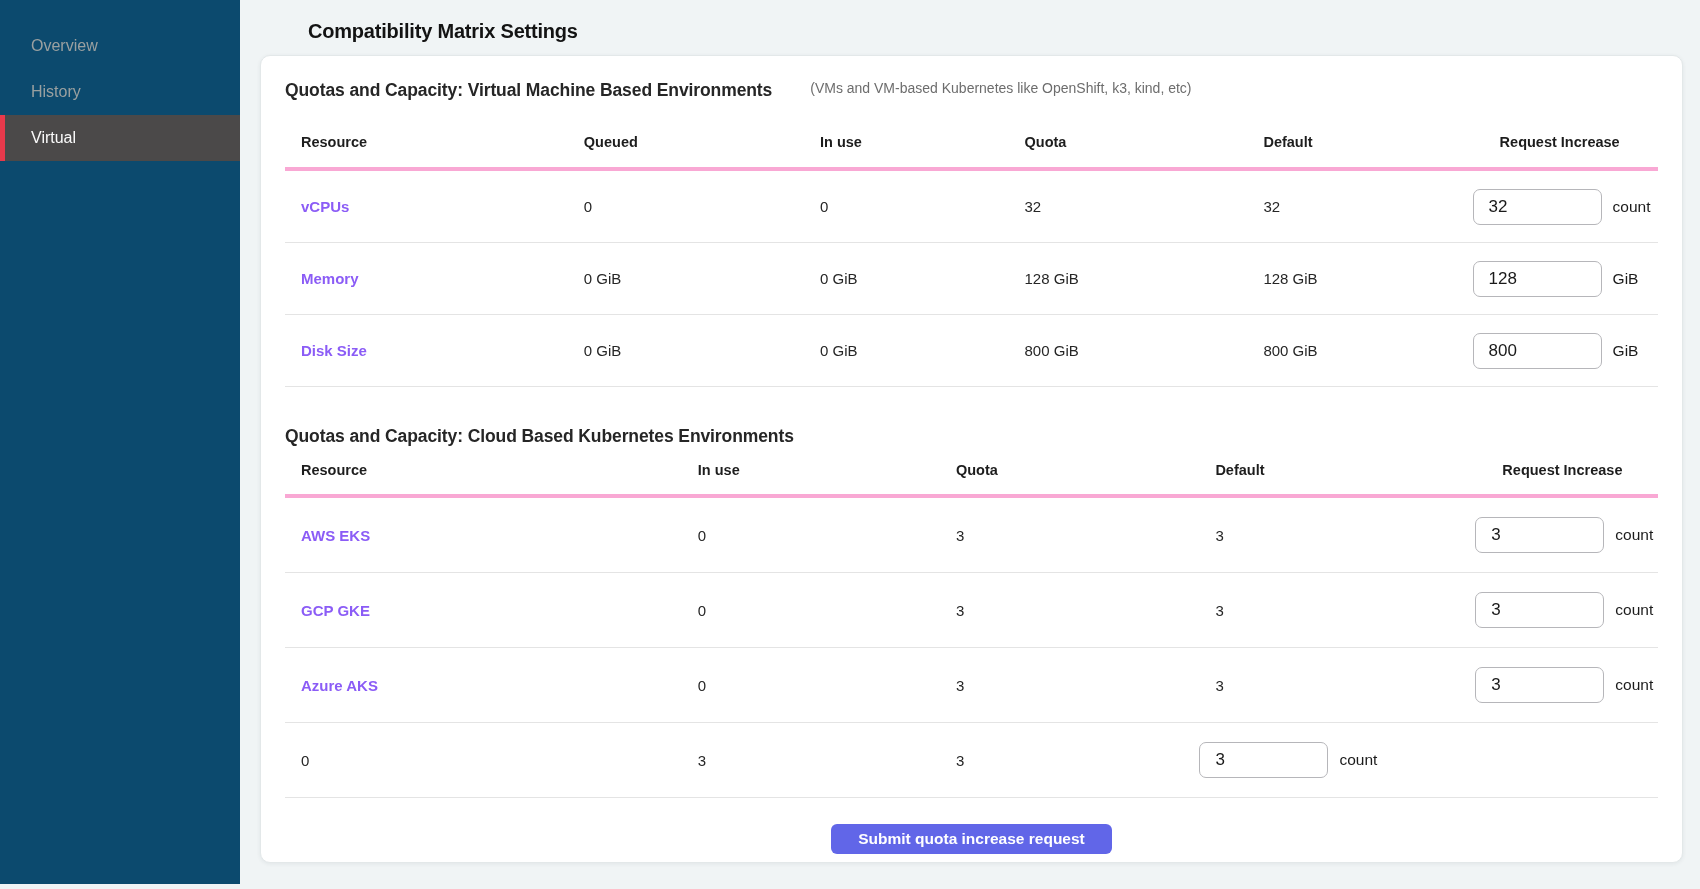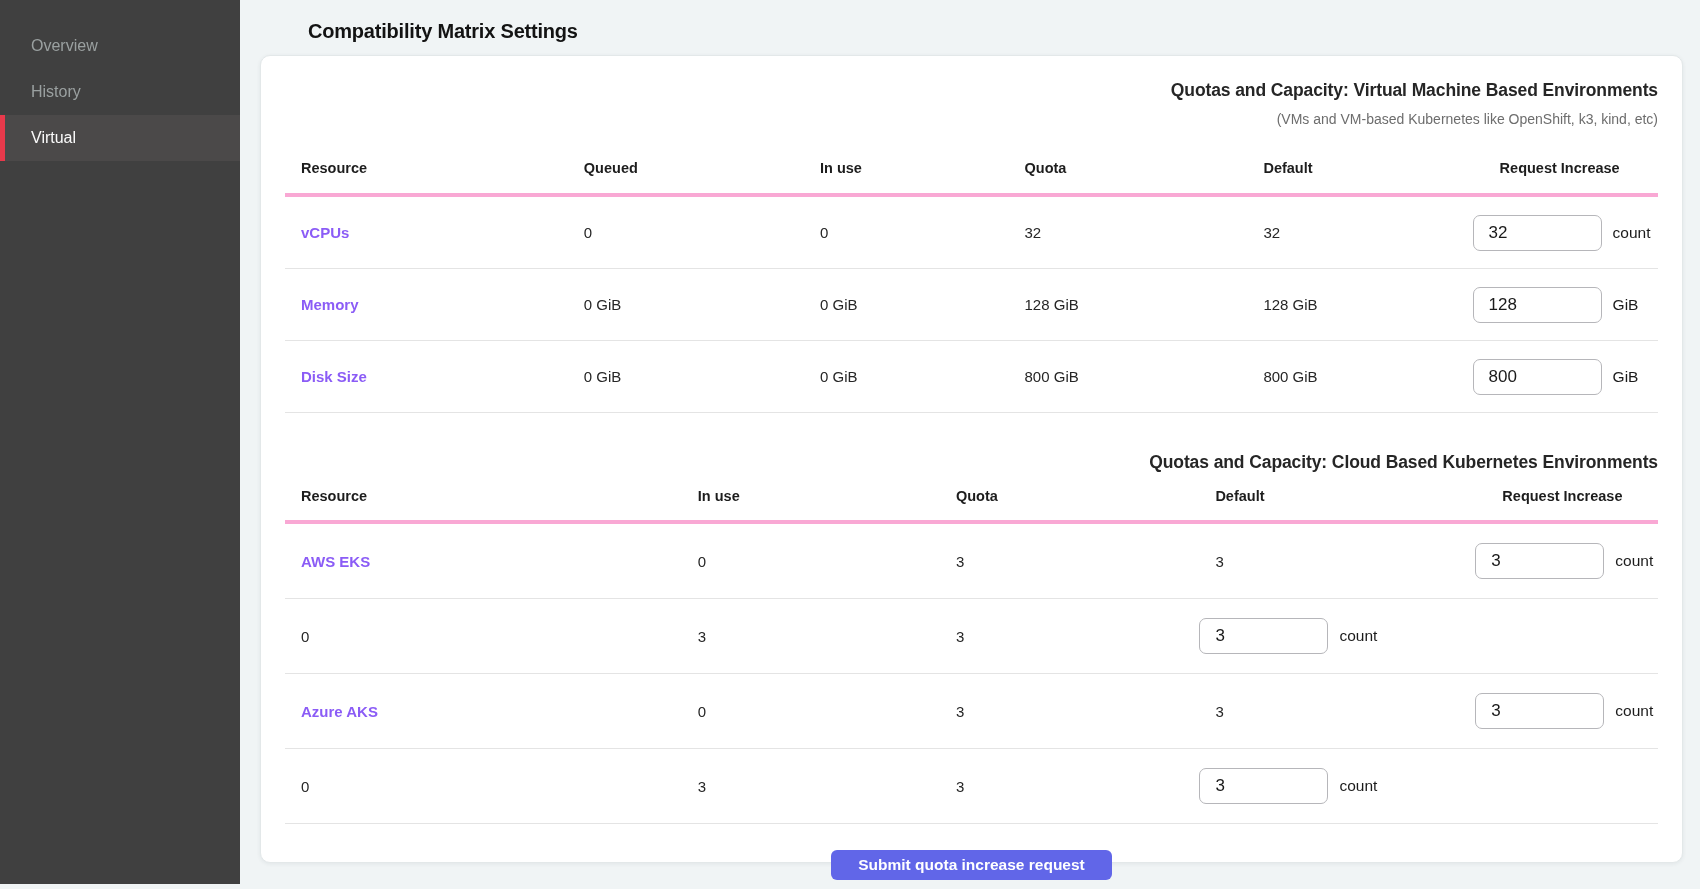--- a/index.html
+++ b/index.html
@@ -9,21 +9,21 @@
     background: #f0f4f5;
     display: flex;
     align-items: flex-start;
     overflow: hidden;
   }
 
   
   .sidebar {
     width: 240px;
     height: 884px;
-    background: #404040;
+    background: #0c4a6e;
     padding-top: 23px;
     flex-shrink: 0;
   }
   .nav-item {
     position: relative;
     height: 46px;
     display: flex;
     align-items: center;
     padding-left: 31px;
     font-size: 16px;
@@ -53,21 +53,21 @@
   .card {
     margin-top: 12px;
     height: 808px;
     background: #ffffff;
     border: 1px solid #e3e8e9;
     border-radius: 10px;
     box-shadow: 0 1px 4px rgba(30,40,50,0.07);
     padding: 24px 24px 17px 24px;
   }
 
-  .section-head { display: flex; align-items: flex-end; gap: 10px; flex-direction: column; }
+  .section-head { display: flex; align-items: flex-start; gap: 16px; }
   .section-title { font-size: 17.5px; font-weight: bold; color: #262626; letter-spacing: -0.1px; }
   .section-subtitle { font-size: 14px; color: #6d6d6d; margin-left: 22px; }
   .section-head.second { margin-top: 39px; }
 
   .thead {
     display: grid;
     align-items: end;
     height: 70px;
     padding-bottom: 17px;
     border-bottom: 4px solid #f9a8d4;
@@ -212,20 +212,21 @@
       <div class="cell">0</div>
       <div class="cell">3</div>
       <div class="cell">3</div>
       <div class="req-cell">
         <input class="qinput" type="text" value="3" style="">
         <span class="unit">count</span>
       </div>
     </div>
 
     <div class="trow t2 r2">
+      <div class="cell resource">GCP GKE</div>
       <div class="cell">0</div>
       <div class="cell">3</div>
       <div class="cell">3</div>
       <div class="req-cell">
         <input class="qinput" type="text" value="3" style="">
         <span class="unit">count</span>
       </div>
     </div>
 
     <div class="trow t2 r2">

